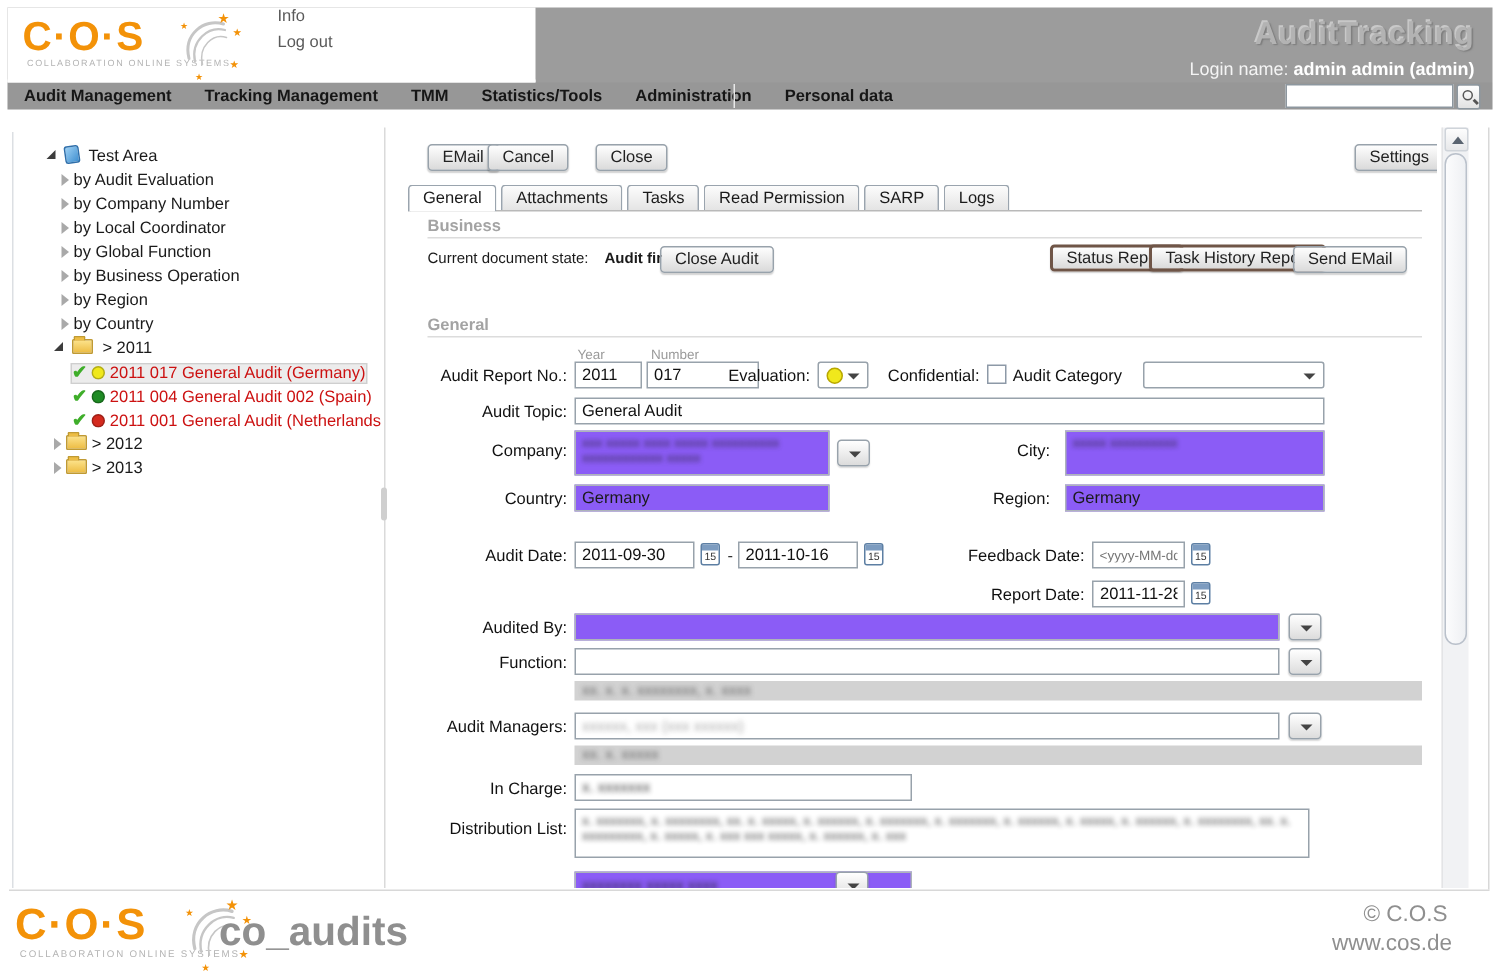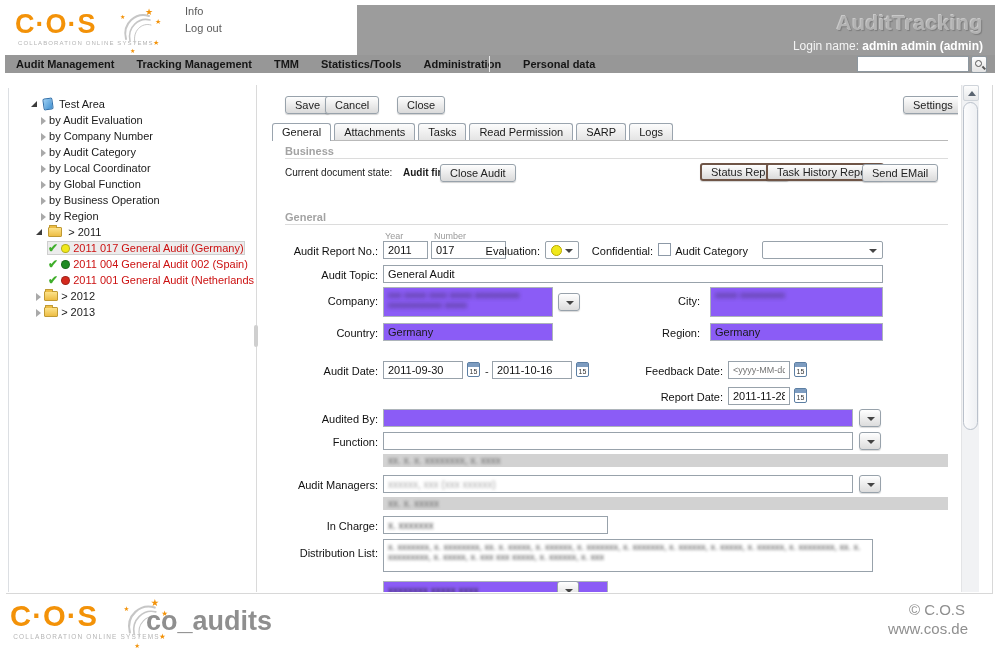--- a/index.html
+++ b/index.html
@@ -139,25 +139,25 @@
 </div>
 
 <div class="tree">
   <div class="trow" style="padding-left:22px">
     <span class="tw-exp"></span>&nbsp;
     <span class="ico-page"></span>&nbsp;
     <span>Test Area</span>
   </div>
   <div class="trow" style="padding-left:32px"><span class="tw-col"></span>&nbsp;<span>by Audit Evaluation</span></div>
   <div class="trow" style="padding-left:32px"><span class="tw-col"></span>&nbsp;<span>by Company Number</span></div>
-  <div class="trow" style="padding-left:32px"><span class="tw-col"></span>&nbsp;<span>by Audit Category</span></div>
   <div class="trow" style="padding-left:32px"><span class="tw-col"></span>&nbsp;<span>by Local Coordinator</span></div>
   <div class="trow" style="padding-left:32px"><span class="tw-col"></span>&nbsp;<span>by Global Function</span></div>
   <div class="trow" style="padding-left:32px"><span class="tw-col"></span>&nbsp;<span>by Business Operation</span></div>
   <div class="trow" style="padding-left:32px"><span class="tw-col"></span>&nbsp;<span>by Region</span></div>
+  <div class="trow" style="padding-left:32px"><span class="tw-col"></span>&nbsp;<span>by Country</span></div>
   <div class="trow" style="padding-left:27px">
     <span class="tw-exp"></span>&nbsp;
     <span class="ico-folder"></span>&nbsp;
     <span>&gt; 2011</span>
   </div>
   <div class="trow selected" style="padding-left:39px">
     <span class="sel-wrap"><span class="ico-check">✔</span>&nbsp;<span class="dot" style="background: rgb(240, 232, 28);"></span>&nbsp;<span class="audit-label">2011 017 General Audit (Germany)</span></span>
   </div>
   <div class="trow" style="padding-left:39px">
     <span class="sel-wrap"><span class="ico-check">✔</span>&nbsp;<span class="dot" style="background: rgb(31, 139, 36);"></span>&nbsp;<span class="audit-label">2011 004 General Audit 002 (Spain)</span></span>
@@ -166,21 +166,21 @@
     <span class="sel-wrap"><span class="ico-check">✔</span>&nbsp;<span class="dot" style="background: rgb(212, 42, 30);"></span>&nbsp;<span class="audit-label">2011 001 General Audit (Netherlands)</span></span>
   </div>
   <div class="trow" style="padding-left:27px"><span class="tw-col"></span>&nbsp;<span class="ico-folder"></span>&nbsp;<span>&gt; 2012</span></div>
   <div class="trow" style="padding-left:27px"><span class="tw-col"></span>&nbsp;<span class="ico-folder"></span>&nbsp;<span>&gt; 2013</span></div>
 </div>
 
 <div class="splitter"></div>
 <div class="splitter-handle"></div>
 
 <div class="main">
-  <span class="btn" style="left:15px;top:11px">Save</span>
+  <span class="btn" style="left:15px;top:11px">EMail</span>
   <span class="btn" style="left:55px;top:11px">Cancel</span>
   <span class="btn" style="left:127px;top:11px">Close</span>
   <span class="btn" style="left:633px;top:11px">Settings</span>
 
   <div class="tabs">
     <span class="tab active">General</span>
     <span class="tab">Attachments</span>
     <span class="tab">Tasks</span>
     <span class="tab">Read Permission</span>
     <span class="tab">SARP</span>

